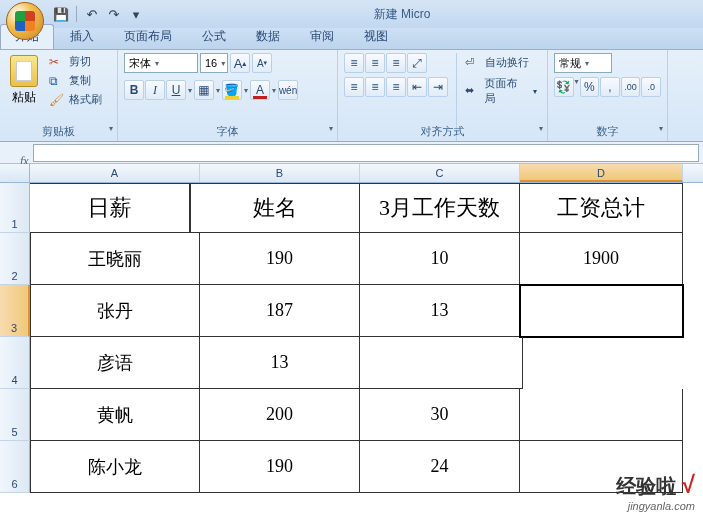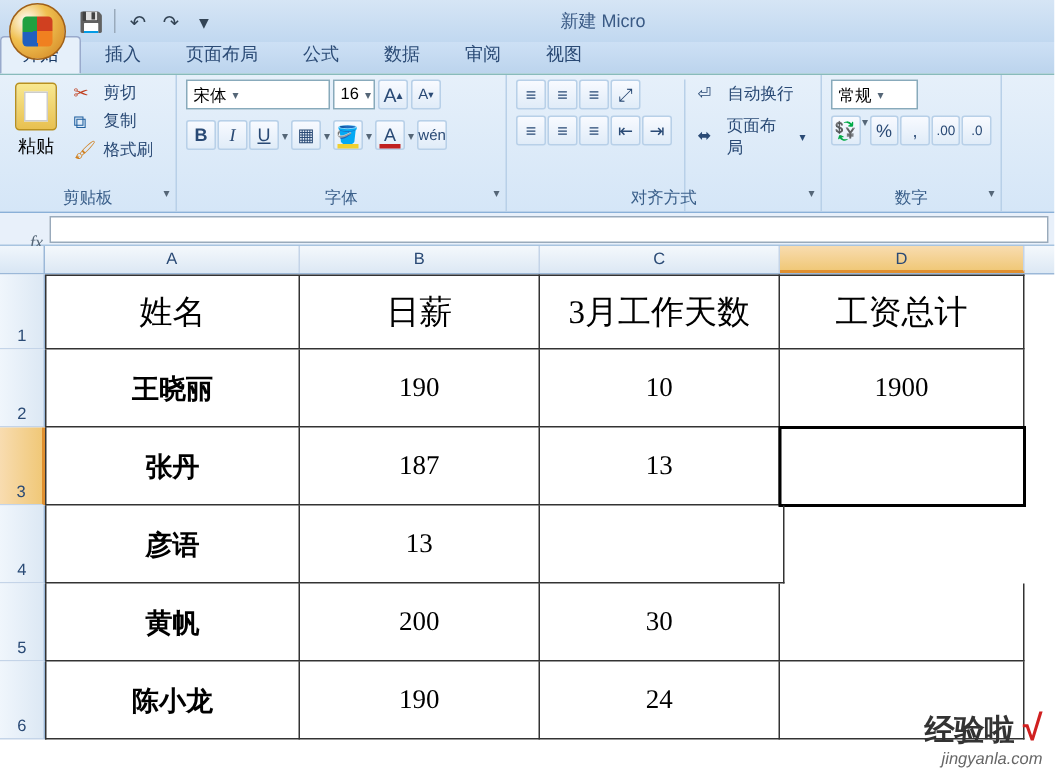--- a/index.html
+++ b/index.html
@@ -36,21 +36,21 @@
     .clip-icon { width: 16px; height: 14px; font-size: 12px; }
     .cut-icon { color: #c04020; }
     .copy-icon { color: #2060a0; }
     .brush-icon { color: #d08020; }
     
     
     .font-row1 { display: flex; gap: 2px; align-items: center; margin-bottom: 4px; }
     .font-row2 { display: flex; gap: 1px; align-items: center; }
     .combo { background: #fff; border: 1px solid #8ab; height: 20px; display: flex; align-items: center; padding: 0 4px; font-size: 11px; }
     .combo::after { content: "▾"; margin-left: 4px; font-size: 8px; color: #567; }
-    .font-name { width: 96px; }
+    .font-name { width: 74px; }
     .font-size { width: 28px; }
     .sm-btn { width: 20px; height: 20px; border: 1px solid transparent; display: flex; align-items: center; justify-content: center; font-size: 12px; cursor: pointer; color: #2a4a75; background: linear-gradient(#f8faff, #e0ecf8); border: 1px solid #b8d0e8; border-radius: 2px; }
     .bold { font-weight: bold; }
     .italic { font-style: italic; font-family: serif; }
     .underline { text-decoration: underline; }
     
     
     .align-col { display: flex; flex-direction: column; gap: 4px; }
     .align-row { display: flex; gap: 1px; }
     .align-extra { display: flex; flex-direction: column; gap: 2px; padding-left: 4px; border-left: 1px solid #b8d0e8; margin-left: 4px; }
@@ -78,21 +78,21 @@
     .ch-a { width: 170px; }
     .ch-b { width: 160px; }
     .ch-c { width: 160px; }
     .ch-d { width: 163px; }
     
     .sheet-row { display: flex; height: 52px; }
     .sheet-row.hdr { height: 50px; }
     .row-header { width: 30px; border-right: 1px solid #9bb8d8; border-bottom: 1px solid #c4d4e8; background: linear-gradient(90deg, #f0f6fc, #dce8f4); text-align: center; font-size: 11px; color: #2a4a75; display: flex; align-items: flex-end; justify-content: center; padding-bottom: 2px; cursor: pointer; }
     .row-header.sel { background: linear-gradient(90deg, #f8dcb0, #f0c878); border-right: 2px solid #e09030; }
     .cell { border-right: 1px solid #333; border-bottom: 1px solid #333; display: flex; align-items: center; justify-content: center; font-size: 18px; font-family: SimSun, serif; }
-    .cell.c-a { width: 170px; border-left: 1px solid #333; font-weight: bold; }
+    .cell.c-a { width: 170px; border-left: 1px solid #333; }
     .cell.c-b { width: 160px; }
     .cell.c-c { width: 160px; }
     .cell.c-d { width: 163px; }
     .hdr .cell { font-size: 22px; font-weight: normal; border-top: 1px solid #333; }
     .cell.active { outline: 2px solid #000; outline-offset: -1px; background: #fff; }
     
     
     .watermark { position: absolute; right: 8px; bottom: 8px; text-align: right; }
     .wm-main { font-size: 20px; font-weight: bold; color: #333; }
     .wm-check { color: #d02020; font-size: 24px; }
@@ -239,22 +239,22 @@
   <div class="col-headers">
     <div class="corner"></div>
     <div class="col-header ch-a">A</div>
     <div class="col-header ch-b">B</div>
     <div class="col-header ch-c">C</div>
     <div class="col-header ch-d sel">D</div>
   </div>
 
   <div class="sheet-row hdr">
     <div class="row-header">1</div>
+    <div class="cell c-b">日薪</div>
     <div class="cell c-a">姓名</div>
-    <div class="cell c-b">日薪</div>
     <div class="cell c-c">3月工作天数</div>
     <div class="cell c-d">工资总计</div>
   </div>
 
   <div class="sheet-row">
     <div class="row-header">2</div>
     <div class="cell c-a">王晓丽</div>
     <div class="cell c-b">190</div>
     <div class="cell c-c">10</div>
     <div class="cell c-d">1900</div>

